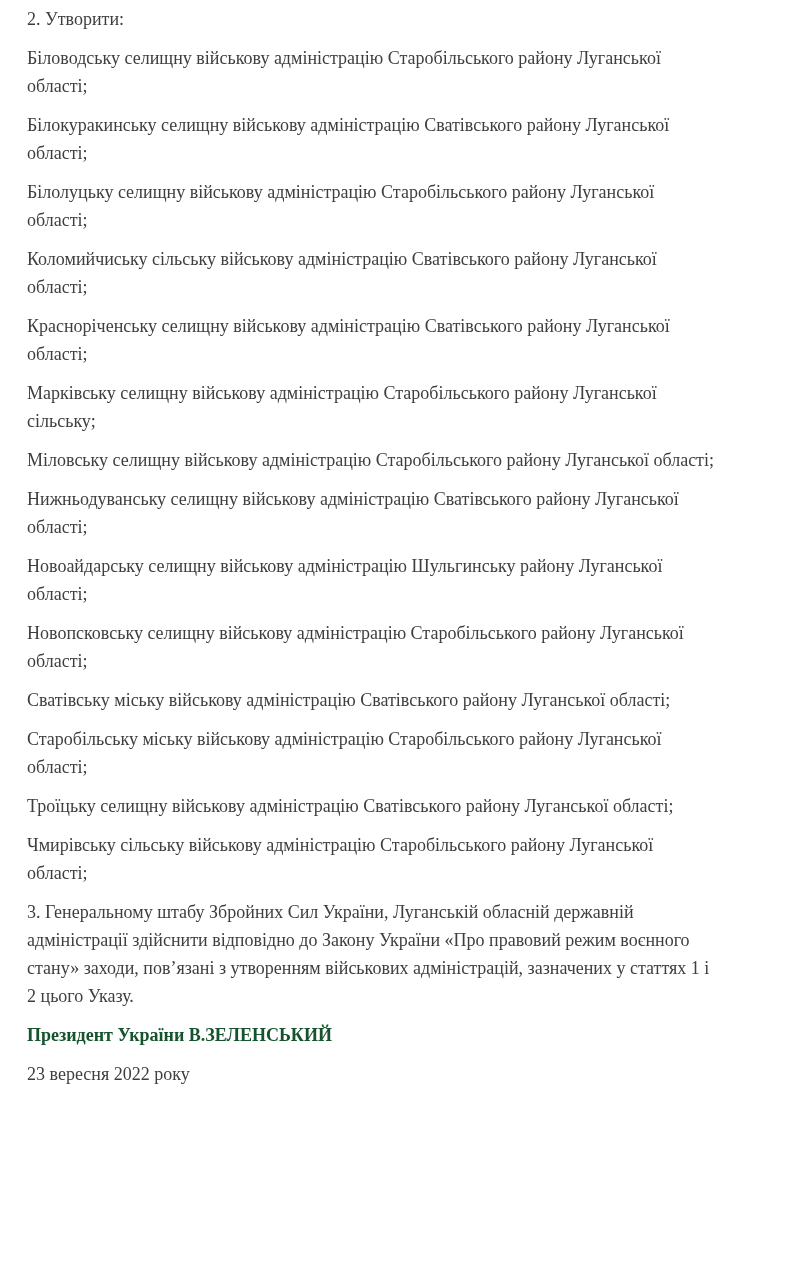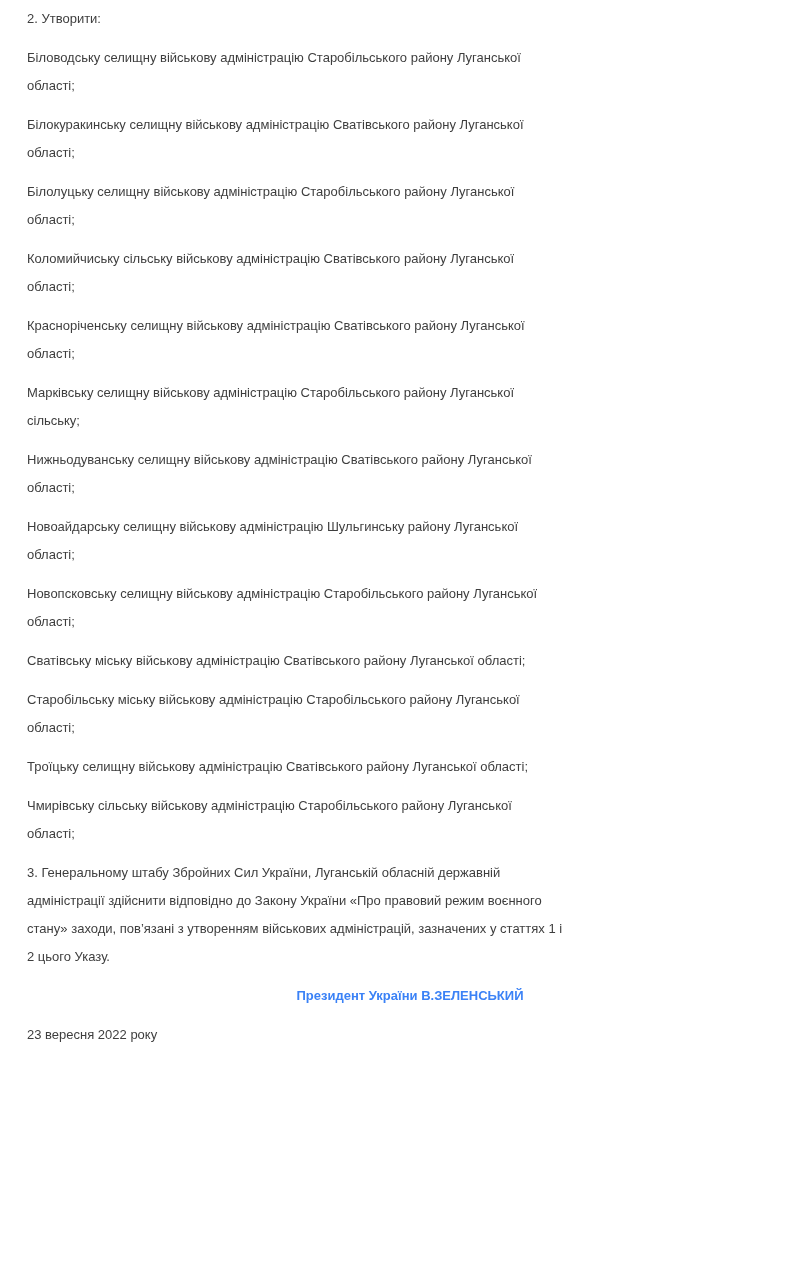--- a/index.html
+++ b/index.html
@@ -10,34 +10,33 @@
   body {
     width: 805px;
     min-height: 1280px;
     box-sizing: border-box;
     overflow: hidden;
   }
   .doc {
     box-sizing: border-box;
     width: 805px;
     padding: 5px 12px 0 27px;
-    font-family: Liberation Sans, sans-serif;
-    font-size: 13px;
+    font-family: Liberation Serif, serif;
+    font-size: 18px;
     line-height: 28px;
     color: #3e3e3e;
   }
   .para {
     margin: 0 0 11px 0;
     white-space: pre-line;
     max-width: 772px;
   }
   .signature {
     font-weight: bold;
-    color: #3b82f6;
-    text-align: center;
+    color: #14532d;
   }
 </style>
 </head>
 <body>
 
 <div class="doc">
   <p class="para">2. Утворити:</p>
 
   <div id="admin-list">
       <p class="para">Біловодську селищну військову адміністрацію Старобільського району Луганської
@@ -45,20 +44,21 @@
       <p class="para">Білокуракинську селищну військову адміністрацію Сватівського району Луганської
 області;</p>
       <p class="para">Білолуцьку селищну військову адміністрацію Старобільського району Луганської
 області;</p>
       <p class="para">Коломийчиську сільську військову адміністрацію Сватівського району Луганської
 області;</p>
       <p class="para">Красноріченську селищну військову адміністрацію Сватівського району Луганської
 області;</p>
       <p class="para">Марківську селищну військову адміністрацію Старобільського району Луганської
 сільську;</p>
+      <p class="para">Міловську селищну військову адміністрацію Старобільського району Луганської області;</p>
       <p class="para">Нижньодуванську селищну військову адміністрацію Сватівського району Луганської
 області;</p>
       <p class="para">Новоайдарську селищну військову адміністрацію Шульгинську району Луганської
 області;</p>
       <p class="para">Новопсковську селищну військову адміністрацію Старобільського району Луганської
 області;</p>
       <p class="para">Сватівську міську військову адміністрацію Сватівського району Луганської області;</p>
       <p class="para">Старобільську міську військову адміністрацію Старобільського району Луганської
 області;</p>
       <p class="para">Троїцьку селищну військову адміністрацію Сватівського району Луганської області;</p>

